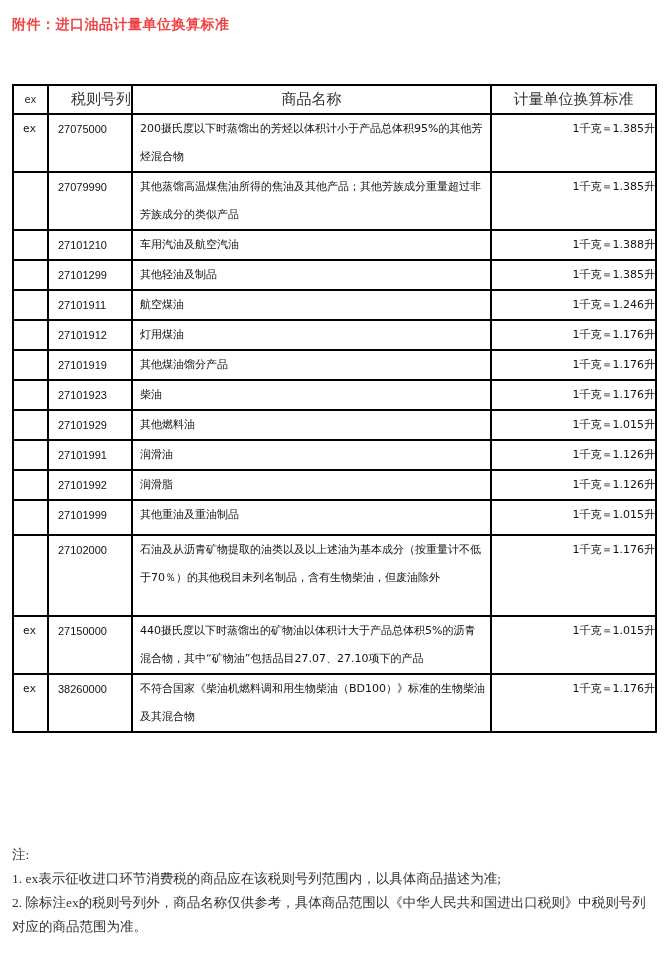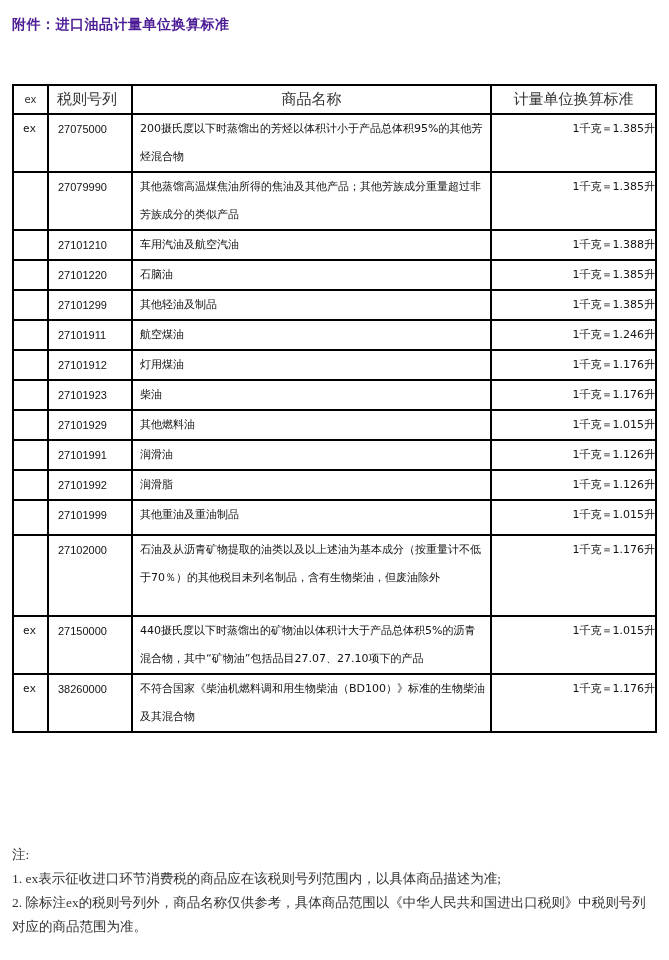--- a/index.html
+++ b/index.html
@@ -3,21 +3,21 @@
 <meta charset="utf-8">
 <style>
   html, body { margin: 0; padding: 0; background: #ffffff; }
   body {
     width: 669px; height: 960px; position: relative; overflow: hidden;
     font-family: "DejaVu Sans", "Liberation Sans", sans-serif;
     color: #000;
   }
   .doc-title {
     position: absolute; left: 12px; top: 16px;
-    font-size: 14px; font-weight: bold; color: #4c1d95;
+    font-size: 14px; font-weight: bold; color: #ef4444;
     letter-spacing: 0.5px;
   }
   table.std {
     position: absolute; left: 12px; top: 84px;
     width: 643px;
     border-collapse: collapse;
     table-layout: fixed;
     padding-left: 8px;
   }
   table.std td, table.std th {
@@ -32,21 +32,21 @@
 
   table.std th {
     height: 27px;
     font-weight: normal;
     font-size: 15px;
     color: #333;
     vertical-align: middle;
     text-align: center;
   }
   table.std th.h-ex { font-size: 10px; }
-  table.std th.h-code { text-align: left; padding-left: 8px; margin-top: 16px; }
+  table.std th.h-code { text-align: right; padding-left: 8px; margin-top: 16px; }
 
   table.std td {
     font-size: 11px;
     line-height: 28px;
     color: #111;
   }
   td.ex { font-family: "DejaVu Sans Mono", "Liberation Mono", monospace; font-size: 10px; padding-left: 9px !important; }
   td.code { padding-left: 9px !important; font-family: "Liberation Sans", sans-serif; font-size: 11px; border-radius: 29px; }
   td.name { padding-left: 7px !important; padding-right: 4px !important; }
   td.std-val { padding-left: 5px !important; font-size: 11px; text-align: right; }
@@ -98,40 +98,40 @@
       <td class="std-val">1千克＝1.385升</td>
     </tr>
     <tr class="rs">
       <td class="ex"></td>
       <td class="code">27101210</td>
       <td class="name">车用汽油及航空汽油</td>
       <td class="std-val">1千克＝1.388升</td>
     </tr>
     <tr class="rs">
       <td class="ex"></td>
-      <td class="code">27101220</td>
-      <td class="name">石脑油</td>
-      <td class="std-val">1千克＝1.385升</td>
-    </tr>
-    <tr class="rs">
-      <td class="ex"></td>
       <td class="code">27101299</td>
       <td class="name">其他轻油及制品</td>
       <td class="std-val">1千克＝1.385升</td>
     </tr>
     <tr class="rs">
       <td class="ex"></td>
       <td class="code">27101911</td>
       <td class="name">航空煤油</td>
       <td class="std-val">1千克＝1.246升</td>
     </tr>
     <tr class="rs">
       <td class="ex"></td>
       <td class="code">27101912</td>
       <td class="name">灯用煤油</td>
+      <td class="std-val">1千克＝1.176升</td>
+    </tr>
+    <tr class="rs">
+      <td class="ex"></td>
+      <td class="code">27101919</td>
+      <td class="name">其他煤油馏分产品</td>
       <td class="std-val">1千克＝1.176升</td>
     </tr>
     <tr class="rs">
       <td class="ex"></td>
       <td class="code">27101923</td>
       <td class="name">柴油</td>
       <td class="std-val">1千克＝1.176升</td>
     </tr>
     <tr class="rs">
       <td class="ex"></td>

